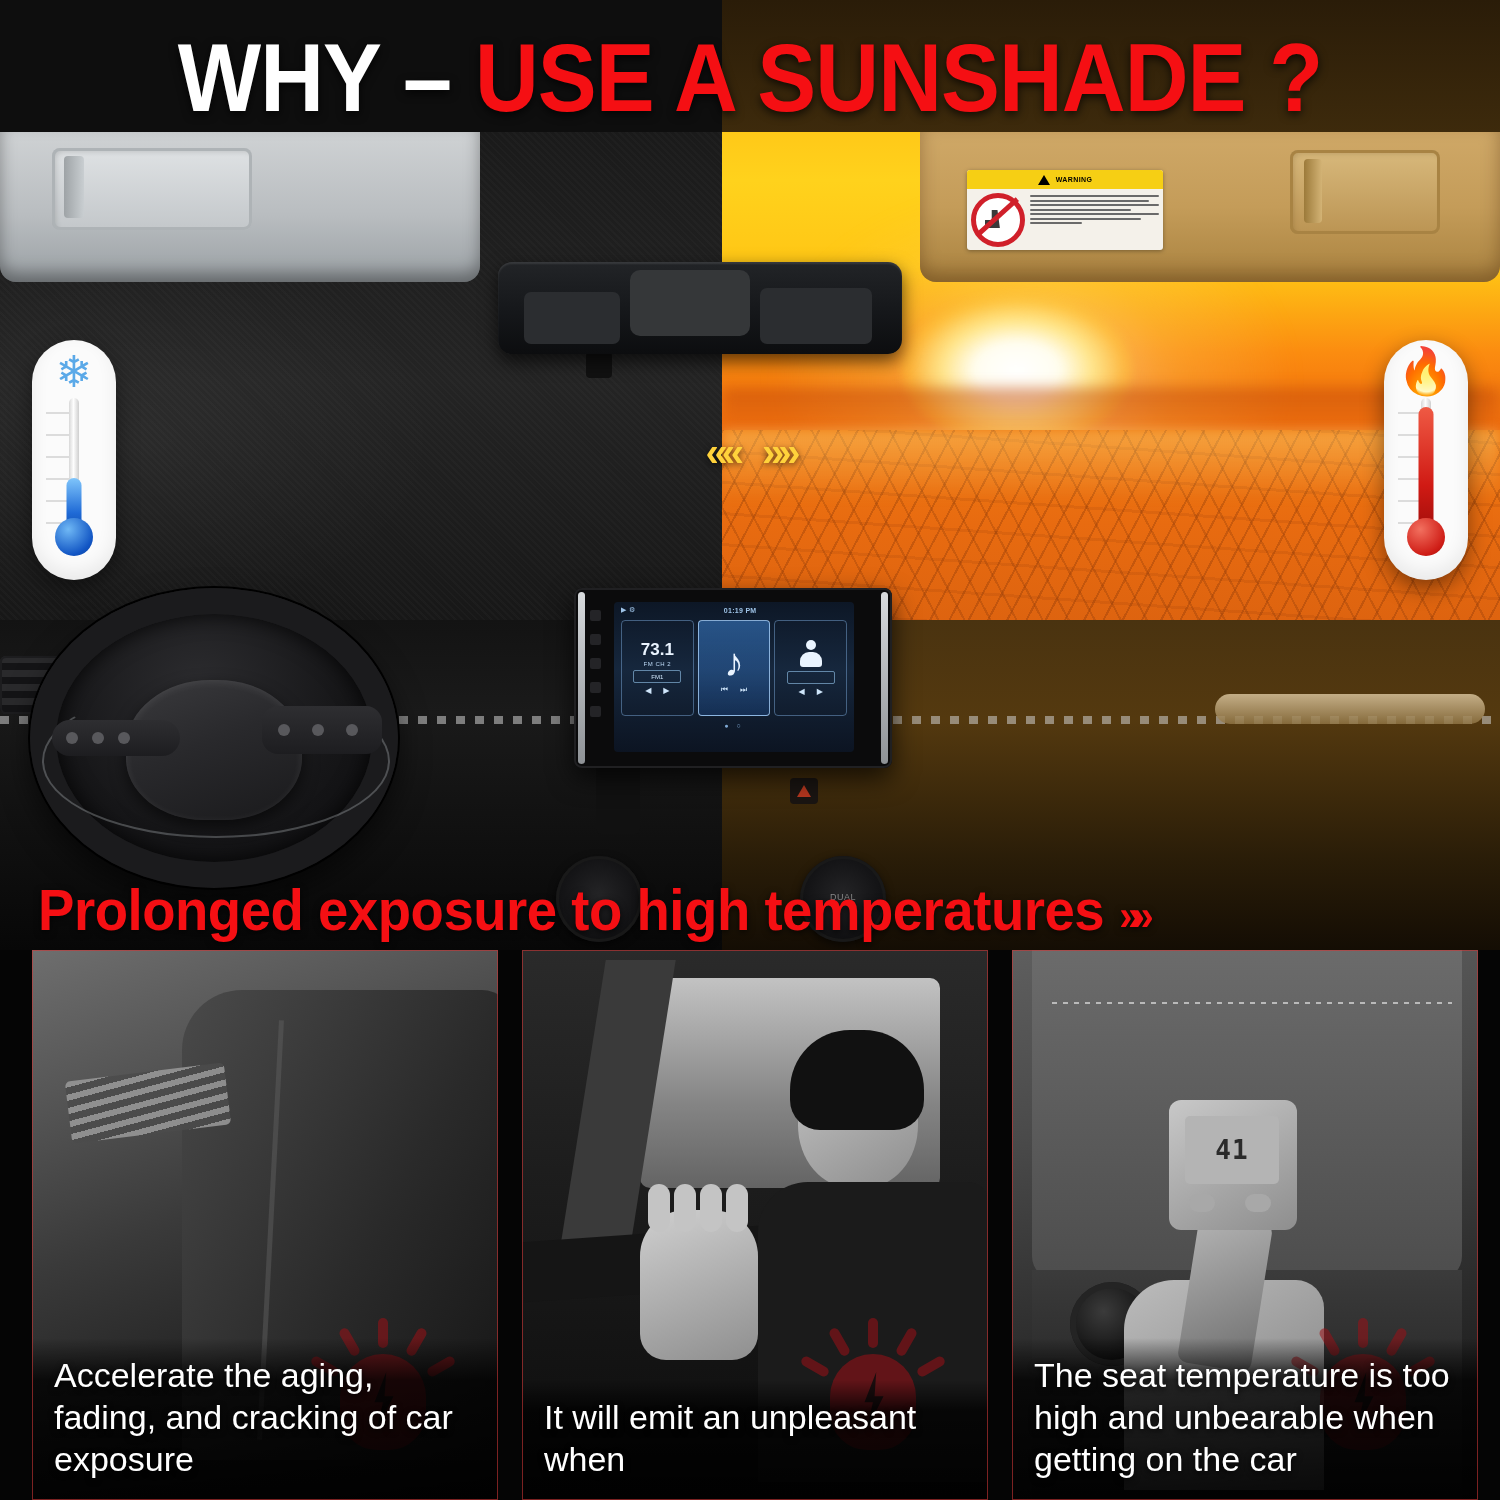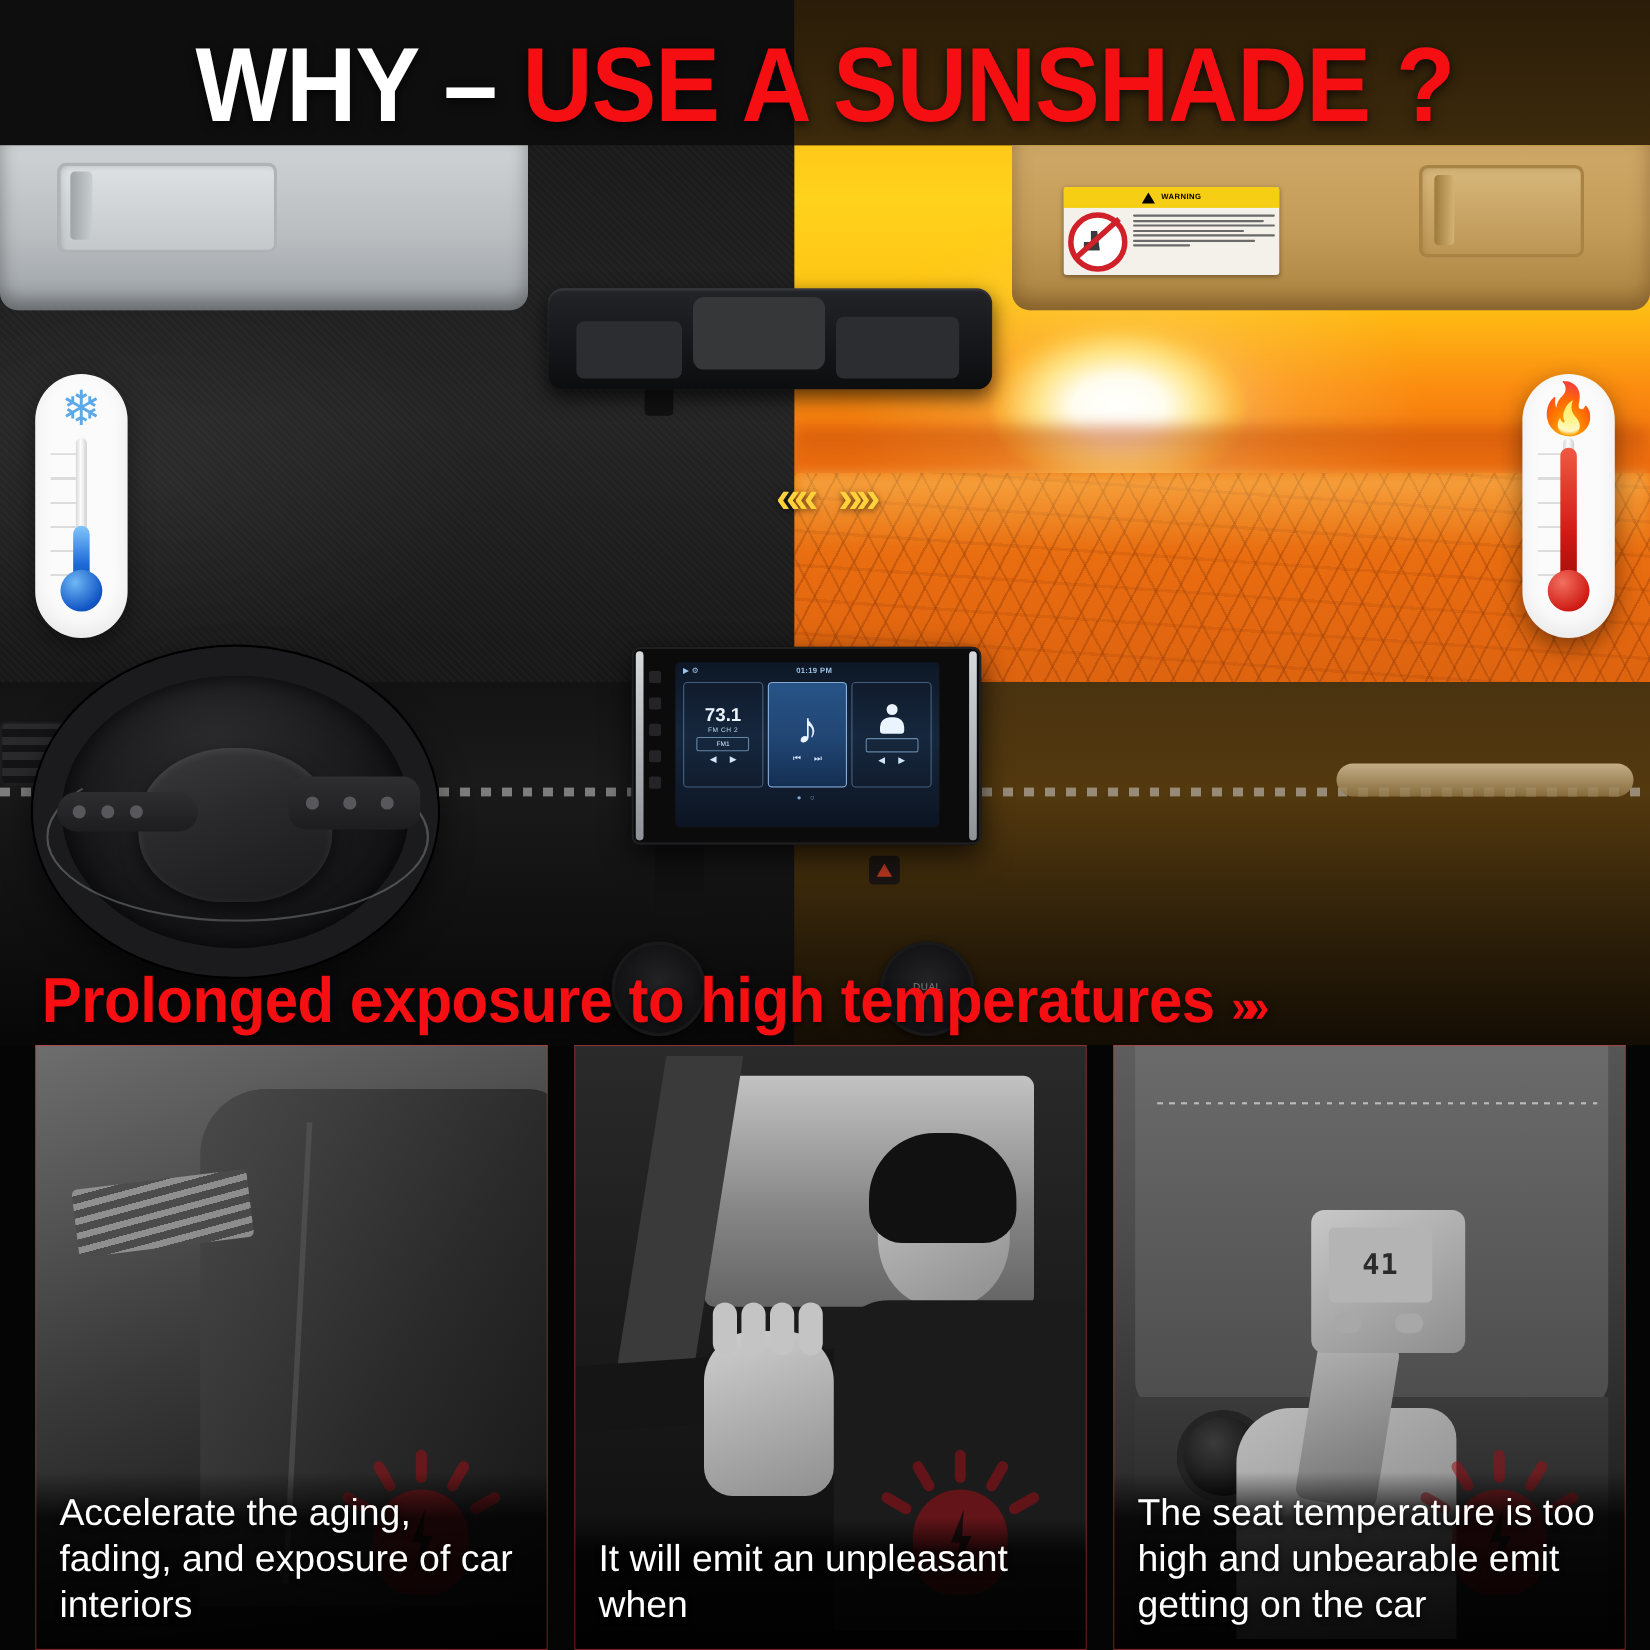--- a/index.html
+++ b/index.html
@@ -229,21 +229,21 @@
   .p2 .dashline{position:absolute;left:0;top:276px;width:466px;height:60px;background:#151515;transform:rotate(-4deg);}
 
   
   .p3 .ph{background:linear-gradient(170deg,#5e5e5e 0%,#4a4a4a 30%,#2e2e2e 62%,#111 100%);}
   .p3 .seatback{position:absolute;left:20px;top:0;width:430px;height:330px;border-radius:0 0 24px 24px;
     background:linear-gradient(180deg,#6b6b6b,#4d4d4d);}
   .p3 .stitch{position:absolute;left:40px;top:52px;width:400px;height:2px;
     background:repeating-linear-gradient(90deg,#cfcfcf 0 5px, rgba(0,0,0,0) 5px 11px);opacity:.8;}
   .p3 .cushion{position:absolute;left:20px;top:320px;width:430px;height:230px;
     background:linear-gradient(180deg,#3b3b3b,#171717);}
-  .p3 .gun{position:absolute;left:180px;top:150px;width:140px;height:130px;border-radius:12px;
+  .p3 .gun{position:absolute;left:157px;top:150px;width:128px;height:130px;border-radius:12px;
     background:linear-gradient(150deg,#c8c8c8,#8e8e8e);}
   .p3 .gun-scr{position:absolute;left:16px;top:16px;width:94px;height:68px;border-radius:5px;
     background:#b5b5aa;display:flex;align-items:center;justify-content:center;}
   .p3 .gun-val{color:#2b2b2b;font-family:"DejaVu Sans Mono",monospace;font-size:26px;font-weight:bold;letter-spacing:1px;}
   .p3 .gun-btn{position:absolute;width:26px;height:18px;border-radius:9px;background:#a8a8a8;}
   .p3 .grip{position:absolute;left:176px;top:268px;width:74px;height:150px;border-radius:10px;transform:rotate(9deg);
     background:linear-gradient(150deg,#b4b4b4,#6e6e6e);}
   .p3 .fingers{position:absolute;left:112px;top:330px;width:200px;height:210px;border-radius:50px 28px 0 0;
     background:linear-gradient(150deg,#bcbcbc,#787878);}
   .p3 .watch{position:absolute;left:58px;top:332px;width:84px;height:84px;border-radius:50%;
@@ -441,21 +441,21 @@
       </div>
       <div class="burst">
         <span class="core"></span>
           <span class="bolt"></span>
         <i style="transform:rotate(-60deg)"></i>
           <i style="transform:rotate(-30deg)"></i>
         <i style="transform:rotate(0deg)"></i>
           <i style="transform:rotate(30deg)"></i>
         <i style="transform:rotate(60deg)"></i>
       </div>
-      <div class="cap">Accelerate the aging, fading, and exposure of car interiors</div>
+      <div class="cap">Accelerate the aging, fading, and cracking of car exposure</div>
       <span class="cap dash-mark" style="padding:0;background:none"></span>
       <div class="panel-frame"></div>
     </div>
 
     <div class="panel p2">
       <div class="ph">
         <span class="window"></span>
         <span class="pillar"></span>
         <span class="dashline"></span>
         <span class="head"></span>
@@ -500,19 +500,19 @@
       </div>
       <div class="burst">
         <span class="core"></span>
           <span class="bolt"></span>
         <i style="transform:rotate(-60deg)"></i>
           <i style="transform:rotate(-30deg)"></i>
         <i style="transform:rotate(0deg)"></i>
           <i style="transform:rotate(30deg)"></i>
         <i style="transform:rotate(60deg)"></i>
       </div>
-      <div class="cap">The seat temperature is too high and unbearable emit getting on the car</div>
+      <div class="cap">The seat temperature is too high and unbearable when getting on the car</div>
       <span class="cap dash-mark" style="padding:0;background:none"></span>
       <div class="panel-frame"></div>
     </div>
   </div>
 
 </div>
 
 </body></html>

